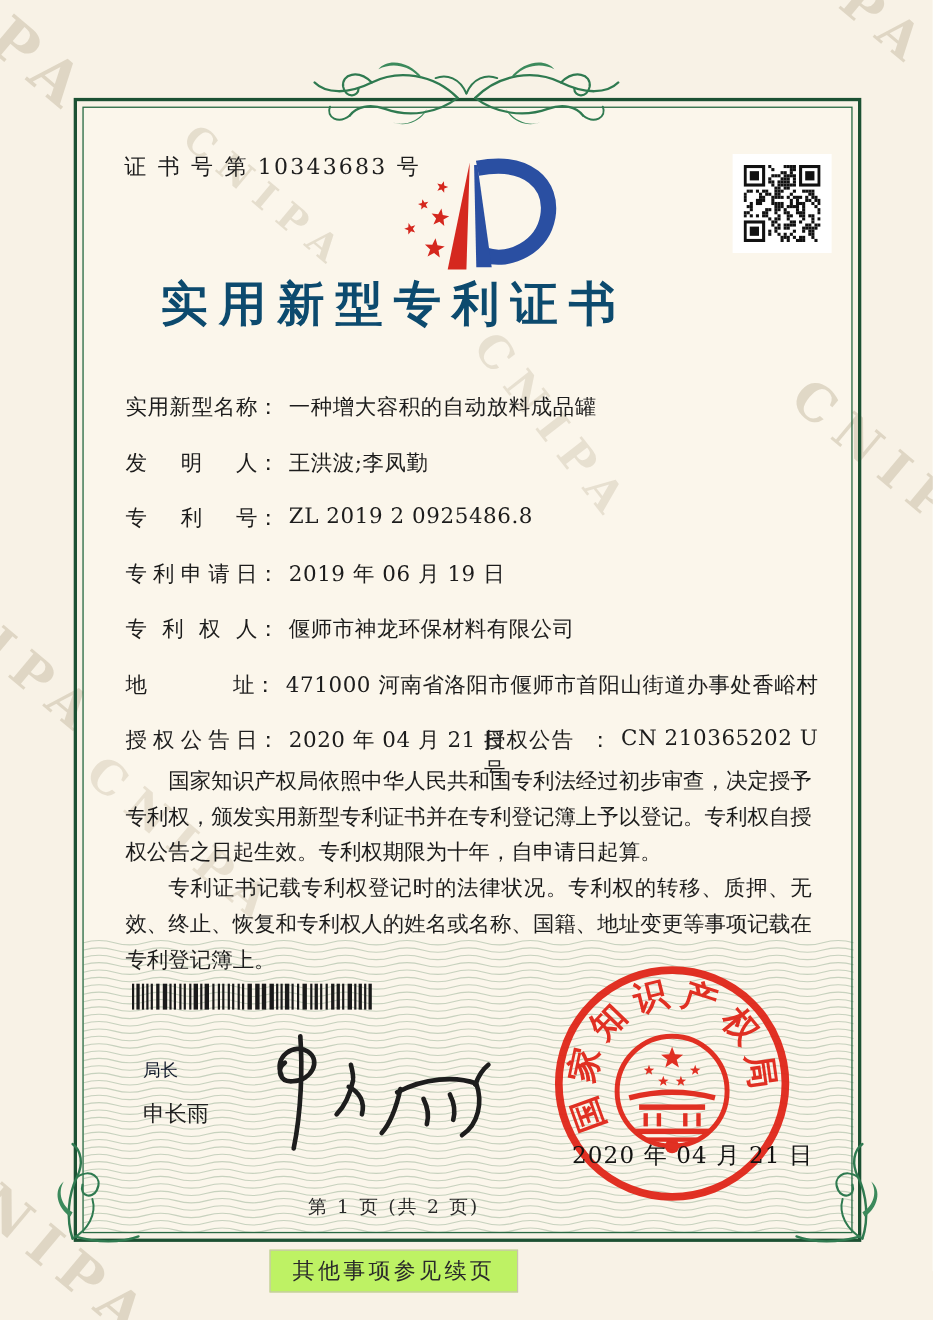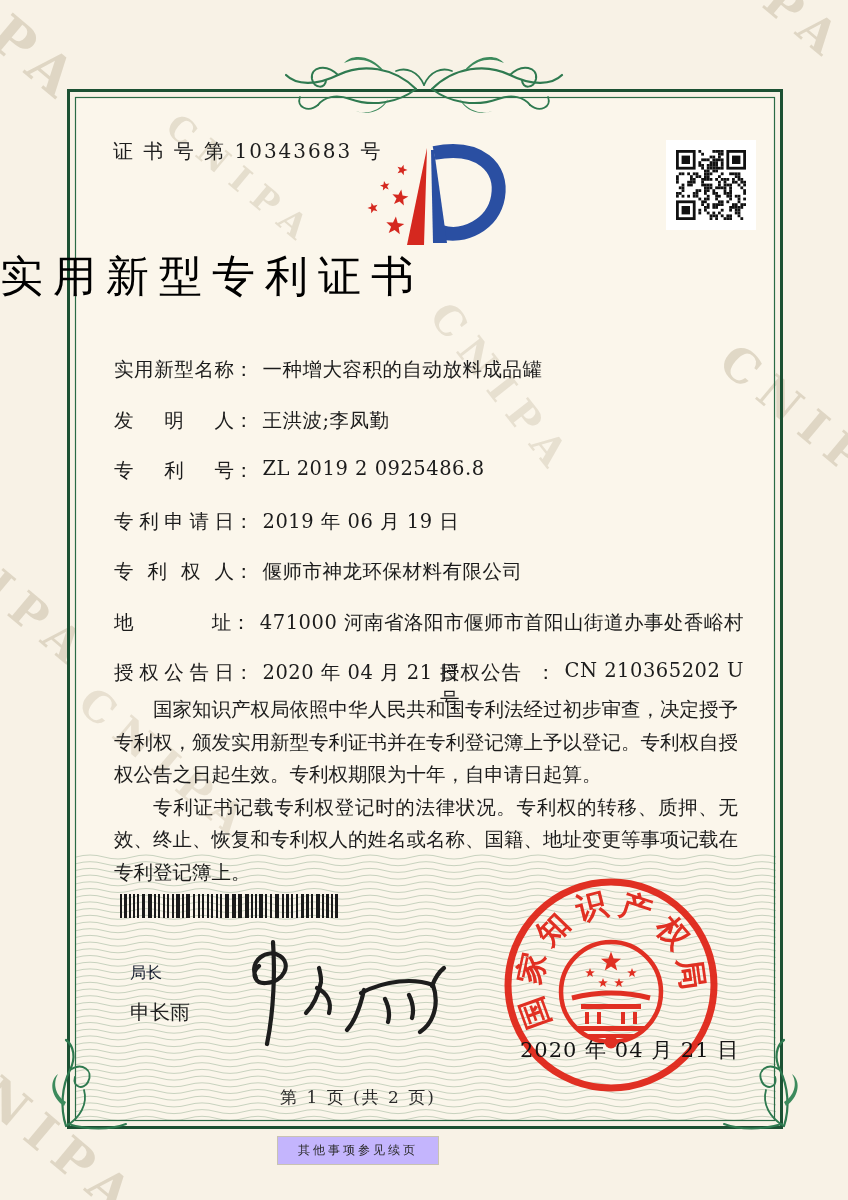--- a/index.html
+++ b/index.html
@@ -8,22 +8,22 @@
   svg{display:block}
   .layer{position:absolute;left:0;top:0;pointer-events:none}
   .wm{position:absolute;z-index:2;font-family:"DejaVu Serif","Liberation Serif",serif;
       font-weight:bold;color:rgba(203,191,168,.55);letter-spacing:12px;white-space:nowrap;
       transform:rotate(40deg);user-select:none}
   .content{position:absolute;left:0;top:0;width:716px;height:1200px;z-index:4}
   .cert-number{position:absolute;left:113px;top:138px;font-size:20px;letter-spacing:2px;color:#1d1d1d}
   .logo{position:absolute;left:335px;top:136px}
   .qr-box{position:absolute;left:666px;top:140px;width:90px;height:90px;background:#ffffff;
           display:flex;align-items:center;justify-content:center}
-  .title{position:absolute;left:0;top:248px;width:100%;font-size:43px;
-         font-weight:normal;letter-spacing:10px;color:#000000}
+  .title{position:absolute;left:0;top:248px;width:100%;text-align:center;font-size:43px;
+         font-weight:bold;letter-spacing:10px;color:#0c4a6e}
   .fields{position:absolute;left:114px;top:356px;width:630px;font-size:19.5px;color:#1c1c1c}
   .frow{height:50.5px;display:flex;align-items:flex-start;position:relative}
   .flabel{display:inline-block;width:120px;text-align:justify;text-align-last:justify}
   .fvalue{margin-left:9px;letter-spacing:.5px;white-space:nowrap}
   .gright{position:absolute;left:326px;top:0;display:flex}
   .gright .glabel{letter-spacing:1px}
   .paras{position:absolute;left:114px;top:694px;width:624px;font-size:19.5px;
          line-height:32.6px;text-align:justify;color:#1c1c1c}
   .paras p{margin:0;text-indent:2em}
   .barcode{position:absolute;left:120px;top:894px}
@@ -31,21 +31,21 @@
                 font-family:"Liberation Sans","DejaVu Sans",sans-serif;color:#0f172a}
   .signer-name{position:absolute;left:130px;top:999px;font-size:20px;
                font-family:Liberation Mono, monospace;color:#222}
   .sig{position:absolute;left:218px;top:936px}
   .seal{position:absolute;left:498px;top:872px;opacity:.94}
   .seal-date{position:absolute;left:520px;top:1036px;font-size:21px;color:#131313;
              letter-spacing:1px;z-index:5;white-space:nowrap}
   .page-num{position:absolute;left:0;top:1086px;width:100%;text-align:center;
             font-size:17px;letter-spacing:2px;color:#2a2a2a}
   .note{position:absolute;left:50%;top:1136px;transform:translateX(-50%);
-        border:1px solid #c9c3b2;background:#c4b5fd;padding:5px 20px;font-size:12px;
+        border:1px solid #c9c3b2;background:#bef264;padding:5px 20px;font-size:20px;
         letter-spacing:3px;color:#2a2a2a;white-space:nowrap;z-index:4}
 </style>
 </head>
 <body>
 
 <div class="page">
 
   <svg class="layer" width="848" height="1200" style="z-index:1">
     <rect x="76" y="98" width="698" height="1022" fill="#fbf6eb"></rect>
     <g id="waves">

